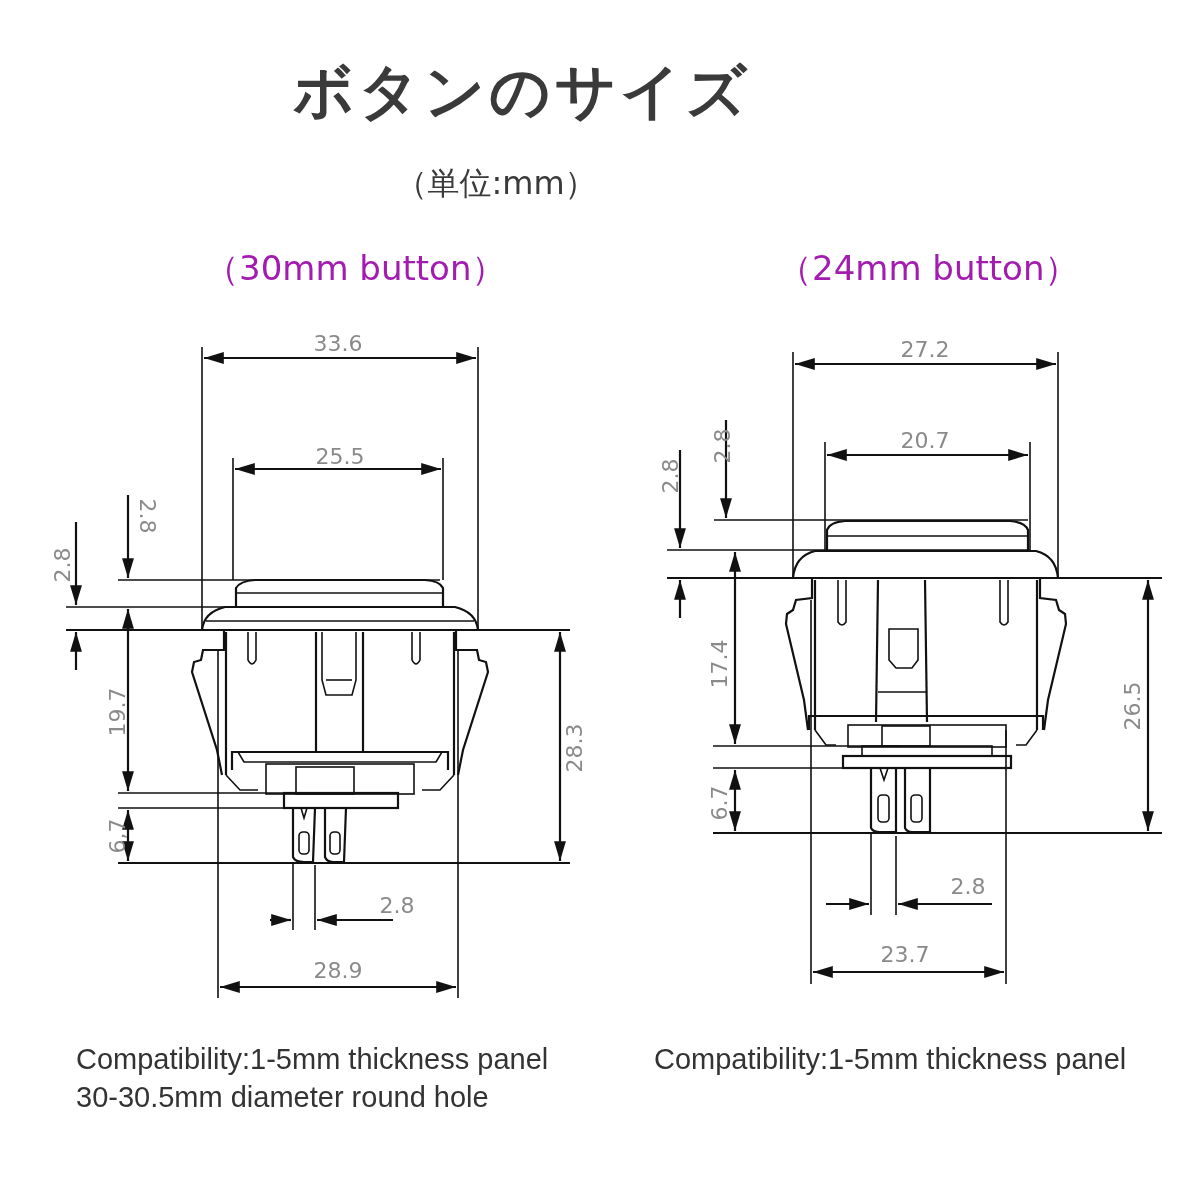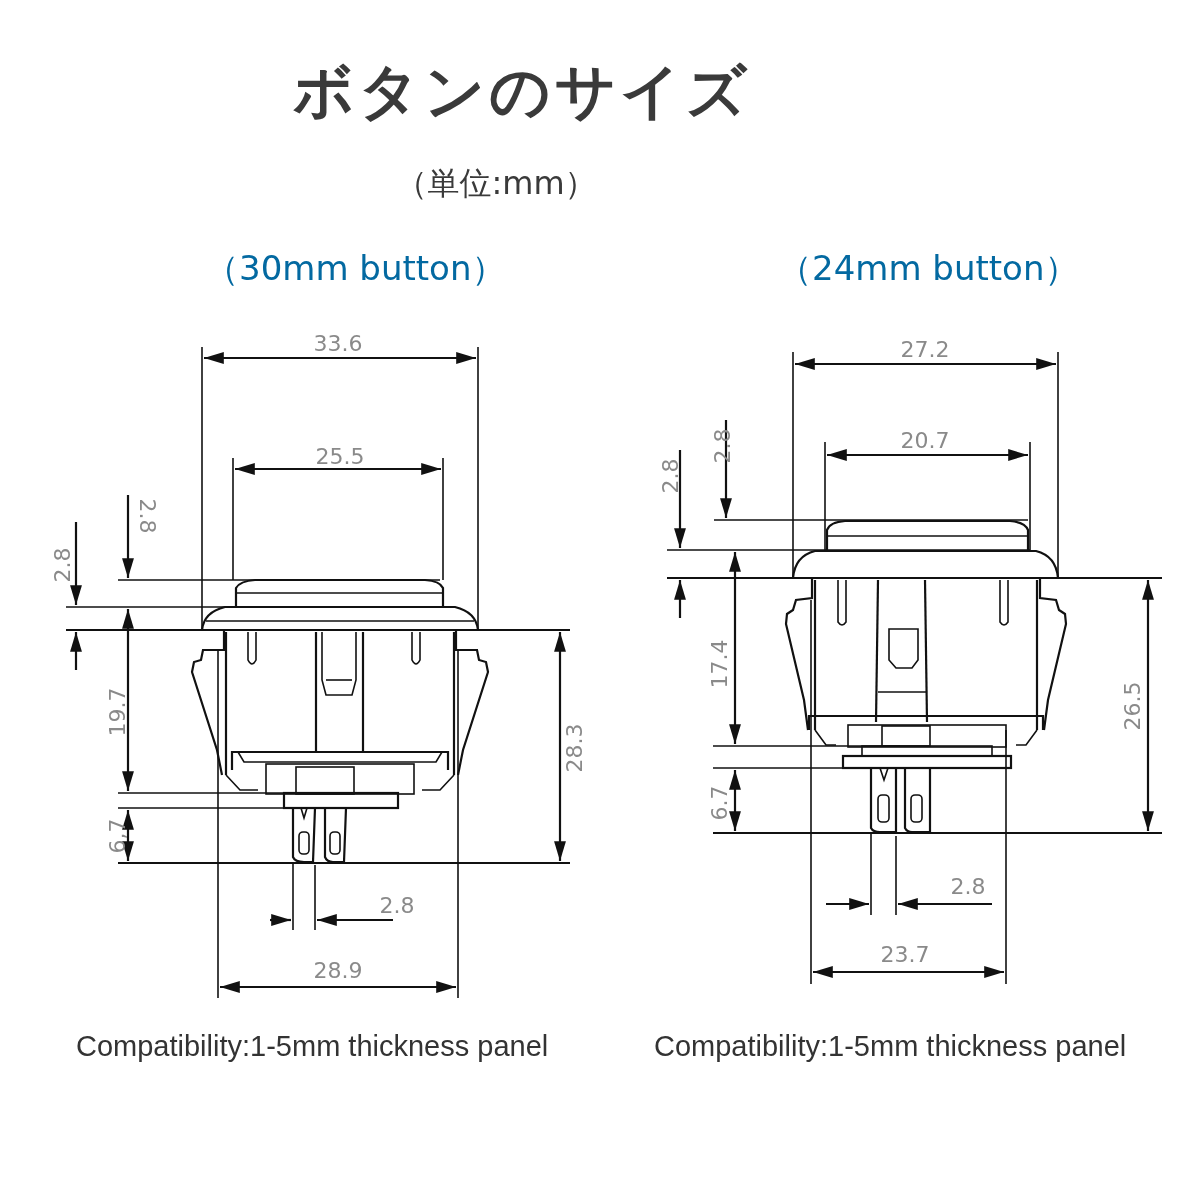--- a/index.html
+++ b/index.html
@@ -1,26 +1,26 @@
 <!DOCTYPE html>
 <html><head>
   <meta charset="utf-8">
   <style>
     html, body { margin: 0; padding: 0; background: #ffffff; }
     body { width: 1200px; height: 1200px; position: relative; overflow: hidden; font-family: "DejaVu Sans", "Liberation Sans", sans-serif; color: #333333; }
     .title { position: absolute; top: 52px; left: 0; width: 1044px; text-align: center; font-size: 60px; font-weight: bold; color: #3a3a3a; letter-spacing: 4px; }
     .unit { position: absolute; top: 162px; left: 0; width: 992px; text-align: center; font-size: 32px; color: #3a3a3a; }
-    .section-title { position: absolute; top: 246px; font-size: 34px; color: #0369a1; font-weight: normal; }
+    .section-title { position: absolute; top: 246px; font-size: 34px; color: #a21caf; font-weight: normal; }
     #sec-30 { left: 205px; }
     #sec-24 { left: 778px; }
     svg.drawing { position: absolute; left: 0; top: 0; }
     .dim-text { font-family: "DejaVu Sans", sans-serif; font-size: 22px; fill: #8a8a8a; }
     .line { stroke: #111111; stroke-width: 2.2; fill: none; }
     .thin { stroke: #111111; stroke-width: 1.6; fill: none; }
-    .note { position: absolute; font-family: "Liberation Sans", sans-serif; font-size: 29px; color: #333333; line-height: 38px; }
+    .note { position: absolute; font-family: "Liberation Sans", sans-serif; font-size: 29px; color: #333333; line-height: 38px; margin-top: 13px; }
     #note-30 { left: 76px; top: 1027px; }
     #note-24 { left: 654px; top: 1027px; }
   </style>
 </head>
 <body>
 
 <div class="title">ボタンのサイズ</div>
 <div class="unit">（単位:mm）</div>
 <div class="section-title" id="sec-30">（30mm button）</div>
 <div class="section-title" id="sec-24">（24mm button）</div>
@@ -188,16 +188,17 @@
 
     <line class="thin" x1="811" y1="600" x2="811" y2="984"></line>
     <line class="thin" x1="1006" y1="730" x2="1006" y2="984"></line>
     <line class="line" x1="813" y1="972" x2="1004" y2="972" marker-start="url(#arr)" marker-end="url(#arr)"></line>
     <text class="dim-text" x="905" y="962" text-anchor="middle">23.7</text>
   </g>
 </svg>
 
 <div class="note" id="note-30">
   <div>Compatibility:1-5mm thickness panel</div>
+  <div>30-30.5mm diameter round hole</div>
 </div>
 <div class="note" id="note-24">
   <div>Compatibility:1-5mm thickness panel</div>
 </div>
 
 </body></html>

